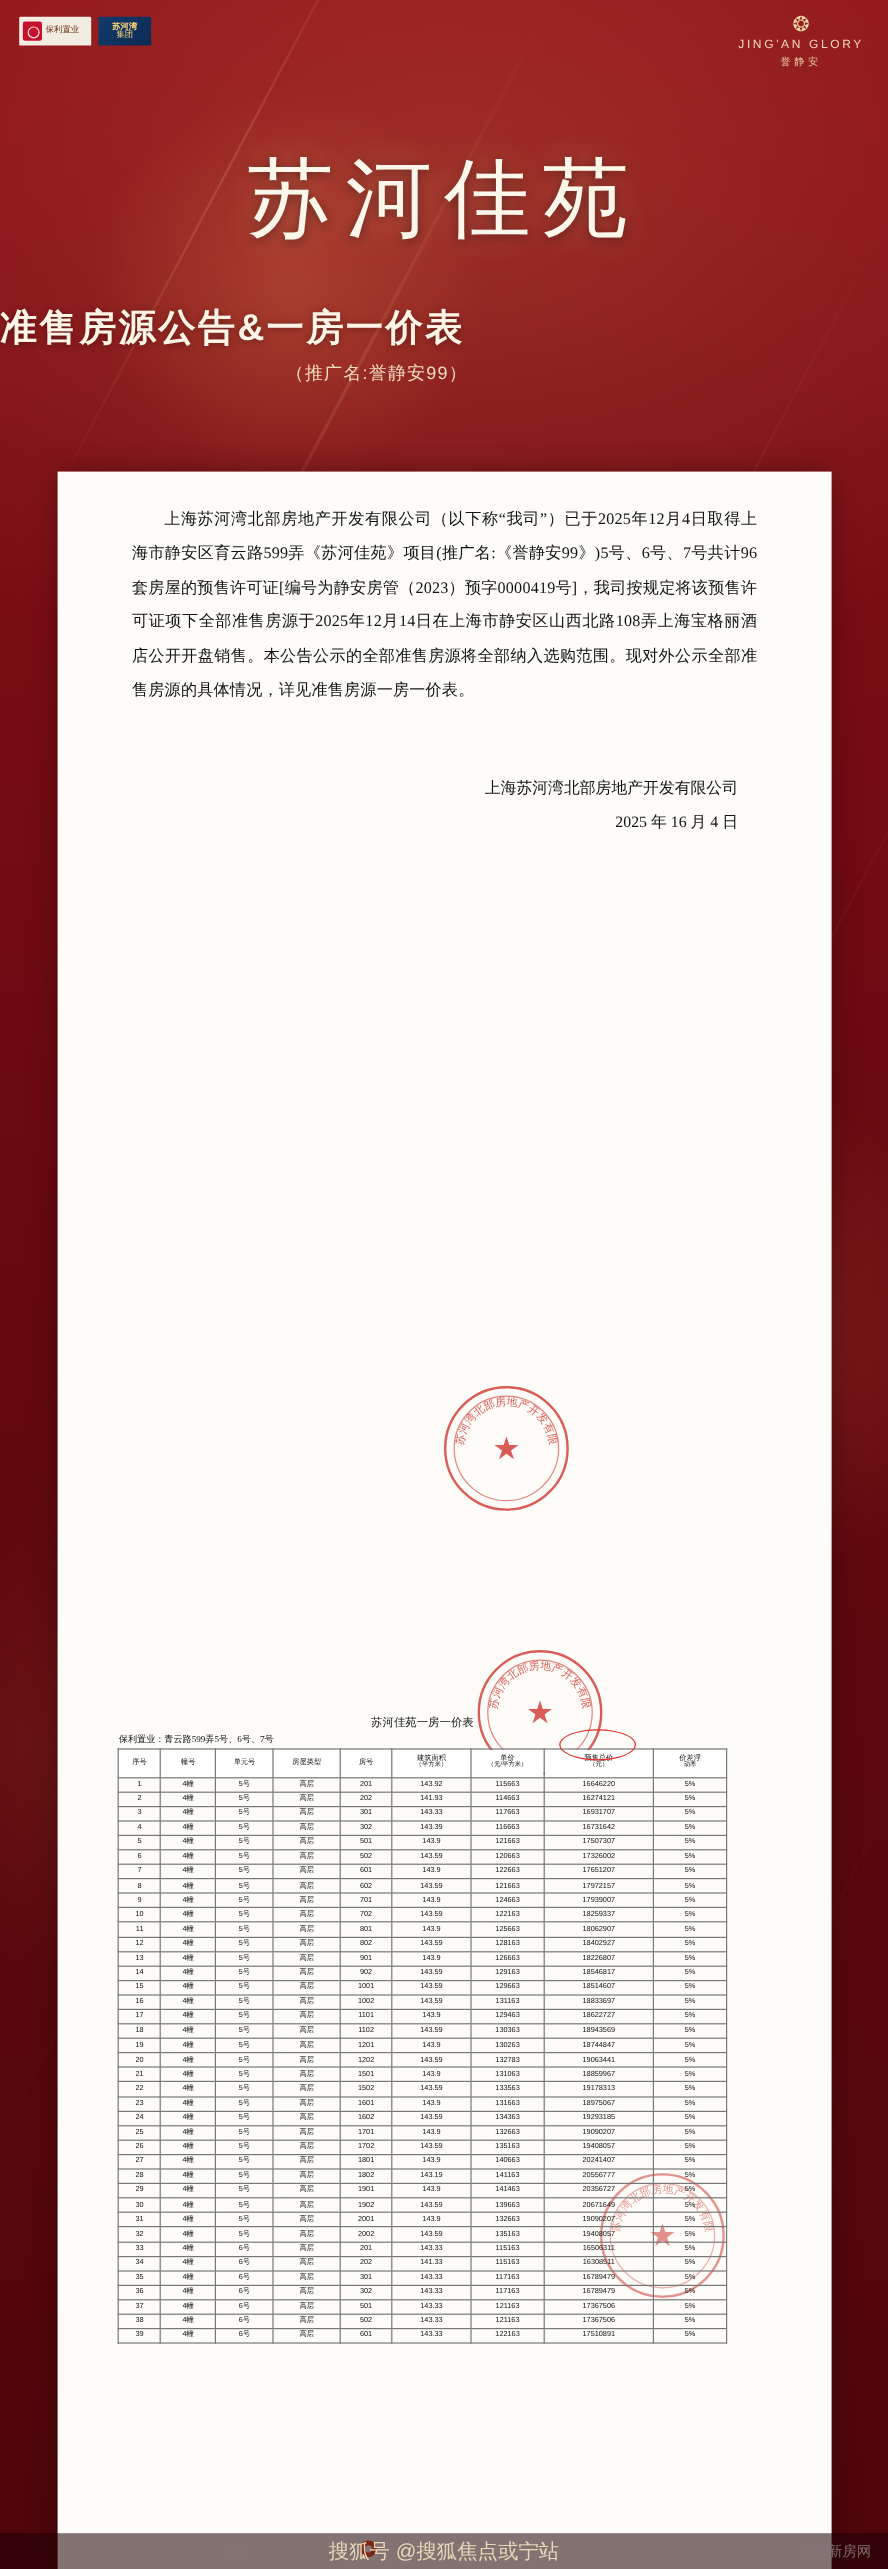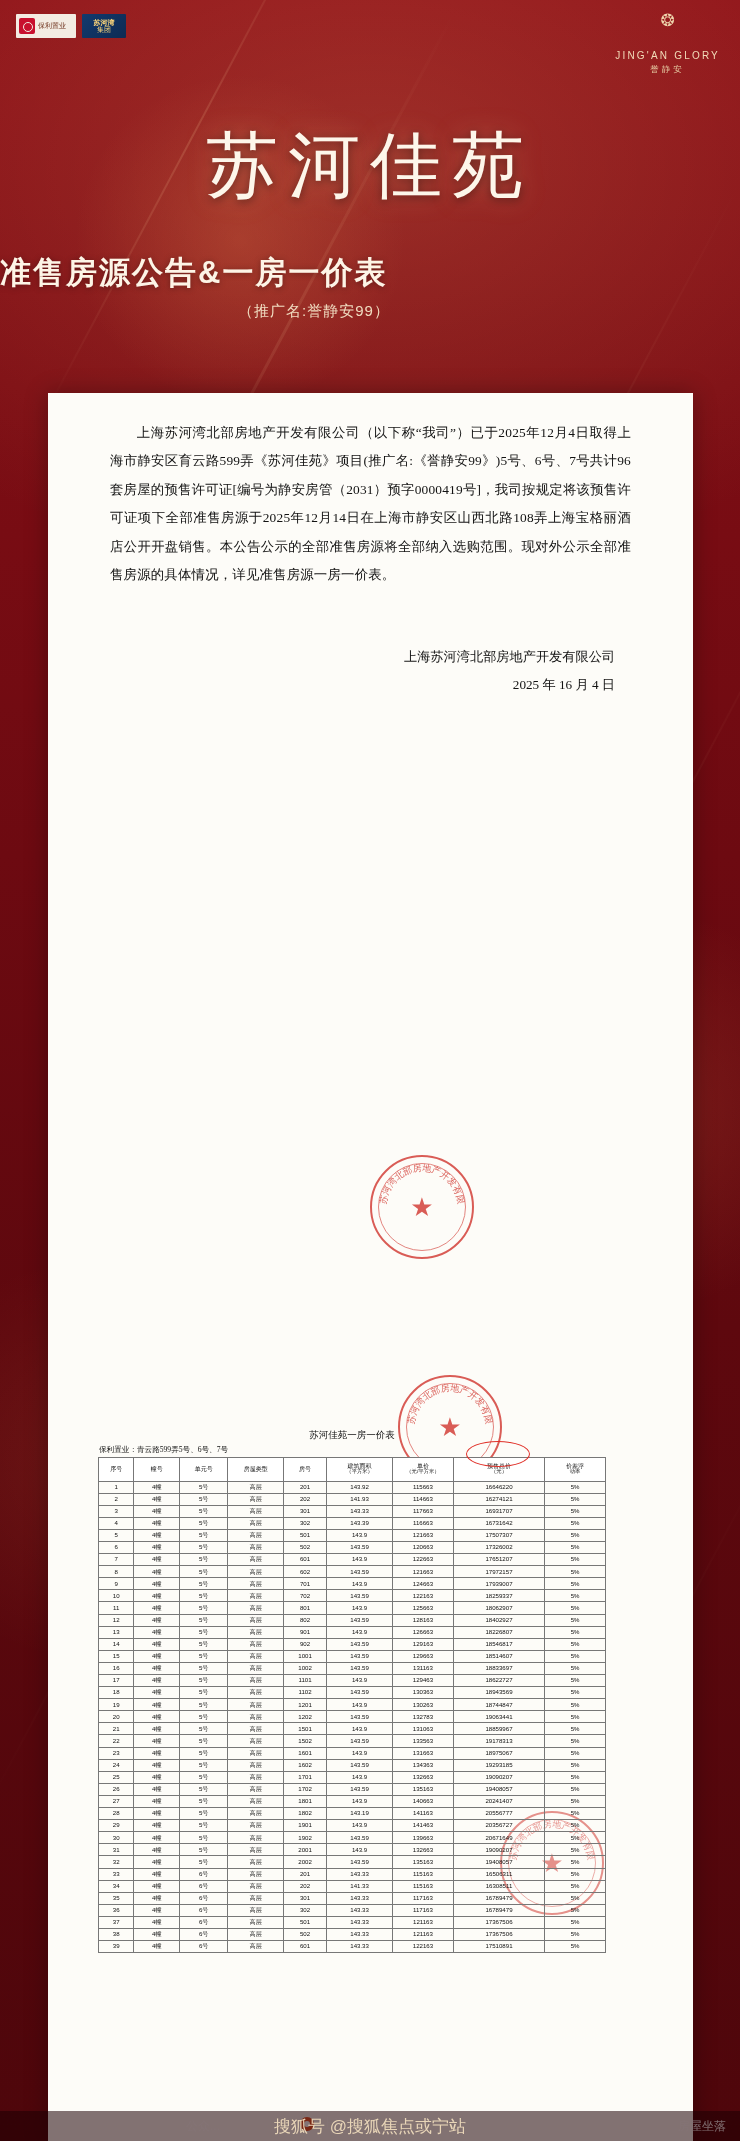--- a/index.html
+++ b/index.html
@@ -81,21 +81,21 @@
     border-radius: 1px;
   }
   .logo-badge2 span {
     font-size: 7px; color: #ffd87a; line-height: 1.05; text-align: center;
   }
   .brand-right {
     position: absolute; right: 20px; top: 12px;
     text-align: center; color: #f0d9b6;
   }
   .brand-flower { font-size: 17px; line-height: 18px; color: #efd6ad; }
-  .brand-en { font-size: 10px; letter-spacing: 2.2px; margin-top: 20px; color: #f2dcb9; }
+  .brand-en { font-size: 10px; letter-spacing: 2.2px; margin-top: 2px; color: #f2dcb9; }
   .brand-cn { font-size: 8.5px; letter-spacing: 3px; margin-top: 3px; color: #e8cfa6; }
 
   
   .title-main {
     position: absolute; left: 0; top: 118px; width: 740px;
     text-align: center;
     font-family: "Liberation Serif", serif;
     font-size: 72px;
     letter-spacing: 10px;
     color: #fdf6ea;
@@ -317,21 +317,21 @@
       <div class="brand-cn">誉静安</div>
     </div>
   </div>
 
   <div class="title-main">苏河佳苑</div>
   <div class="title-sub">准售房源公告&amp;一房一价表</div>
   <div class="title-note">（推广名:誉静安99）</div>
 
   <div class="paper">
 
-    <div class="doc-body">上海苏河湾北部房地产开发有限公司（以下称“我司”）已于2025年12月4日取得上海市静安区育云路599弄《苏河佳苑》项目(推广名:《誉静安99》)5号、6号、7号共计96套房屋的预售许可证[编号为静安房管（2031）预字0000419号]，我司按规定将该预售许可证项下全部准售房源于2025年12月14日在上海市静安区山西北路108弄上海宝格丽酒店公开开盘销售。本公告公示的全部准售房源将全部纳入选购范围。现对外公示全部准售房源的具体情况，详见准售房源一房一价表。</div>
+    <div class="doc-body">上海苏河湾北部房地产开发有限公司（以下称“我司”）已于2025年12月4日取得上海市静安区育云路599弄《苏河佳苑》项目(推广名:《誉静安99》)5号、6号、7号共计96套房屋的预售许可证[编号为静安房管（2023）预字0000419号]，我司按规定将该预售许可证项下全部准售房源于2025年12月14日在上海市静安区山西北路108弄上海宝格丽酒店公开开盘销售。本公告公示的全部准售房源将全部纳入选购范围。现对外公示全部准售房源的具体情况，详见准售房源一房一价表。</div>
 
     <div class="sign-block">
       <div>上海苏河湾北部房地产开发有限公司</div>
       <div>2025 年 16 月 4 日</div>
     </div>
 
     <div class="stamp stamp1">
       <div class="stamp-ring"></div>
       <div class="stamp-arc">
         <svg viewBox="0 0 100 100">
@@ -839,21 +839,21 @@
     </div>
 
     <div class="circle-mark"></div>
   </div>
 
   <div class="wm-lefttag">公众...</div>
   <div class="wm-center">
     <span class="wm-dot"></span>
     <span>上海新房...</span>
   </div>
-  <div class="wm-tail">房屋坐落</div>
+  <div class="wm-tail">上海新房网</div>
 
   <div class="footer">
     <span class="fspacer"></span>
     <span>搜狐号 @搜狐焦点或宁站</span>
     <span class="fspacer"></span>
   </div>
 
 </div>
 
 </body></html>

